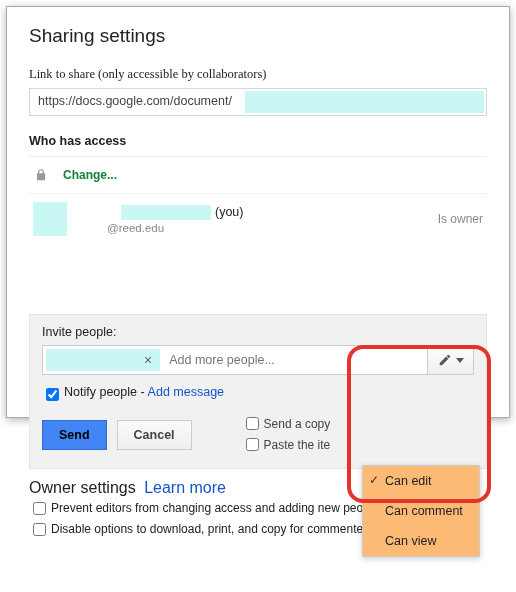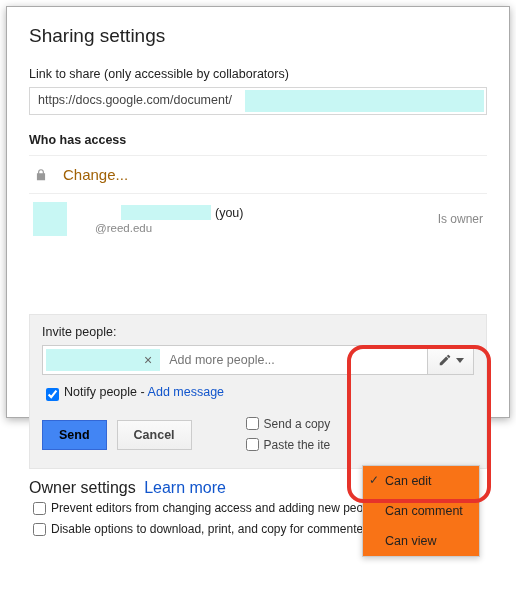--- a/index.html
+++ b/index.html
@@ -25,20 +25,21 @@
   .title {
     font-size: 19px;
     font-weight: 400;
     color: #222;
     margin: 0 0 20px 0;
   }
   .section-label {
     font-size: 12.5px;
     color: #222;
     margin: 10px 0 6px 0;
+    font-family: Liberation Serif, serif;
   }
   .link-box {
     width: 100%;
     border: 1px solid #d6d6d6;
     background: #fff;
     position: relative;
     height: 28px;
   }
   .link-box input {
     border: none;
@@ -75,49 +76,49 @@
     width: 16px;
     height: 16px;
     margin-right: 14px;
     display: flex;
     align-items: center;
     justify-content: center;
     color: #888;
   }
   .access-text { flex: 1; color: #222; }
   .change-link {
-    color: #a16207;
-    font-size: 15px;
-    cursor: pointer;
-    font-weight: normal;
+    color: #15803d;
+    font-size: 12px;
+    cursor: pointer;
+    font-weight: bold;
     margin-right: 10px;
   }
   .user-row {
     display: flex;
     align-items: center;
     padding: 8px 4px;
     font-size: 12.5px;
     color: #222;
   }
   .avatar-redact {
     width: 34px;
     height: 34px;
     background: #c8f7f4;
     margin-right: 10px;
   }
   .name-block { flex: 1; }
-  .name-line { display: flex; align-items: flex-end; padding-left: 44px; }
+  .name-line { display: flex; align-items: center; padding-left: 44px; }
   .name-redact {
     width: 90px;
     height: 15px;
     background: #c8f7f4;
     margin-right: 4px;
   }
   .you-text { color: #222; }
-  .email-text { color: #888; font-size: 11.5px; margin-top: 2px; margin-left: 18px;}
+  .email-text { color: #888; font-size: 11.5px; margin-top: 2px; margin-left: 30px;}
   .owner-text { color: #888; font-size: 12px; }
 
   .invite-panel {
     margin-top: 70px;
     background: #f1f1f1;
     border: 1px solid #e5e5e5;
     padding: 10px 12px 12px 12px;
     position: relative;
   }
   .invite-label {
@@ -210,21 +211,21 @@
     margin-left: 40px;
   }
   .right-checks div { display: flex; align-items: center; margin-bottom: 2px;}
   .right-checks input { margin-right: 5px; }
 
   .dropdown {
     position: absolute;
     top: 150px;
     right: 6px;
     width: 118px;
-    background: #f97316;
+    background: #fdba74;
     border: 1px solid #ccc;
     box-shadow: 0 2px 6px rgba(0,0,0,0.2);
     z-index: 20;
     font-size: 12.5px;
   }
   .dropdown-item {
     padding: 8px 8px 8px 22px;
     position: relative;
     cursor: pointer;
     color: #222;

